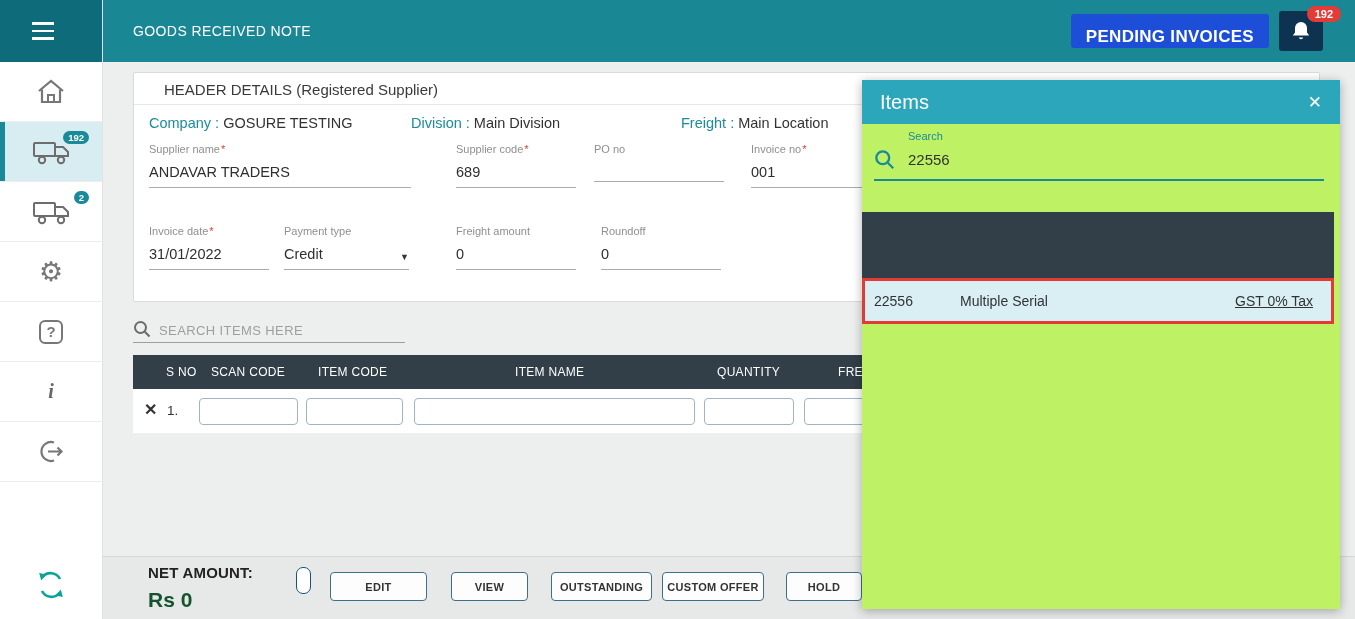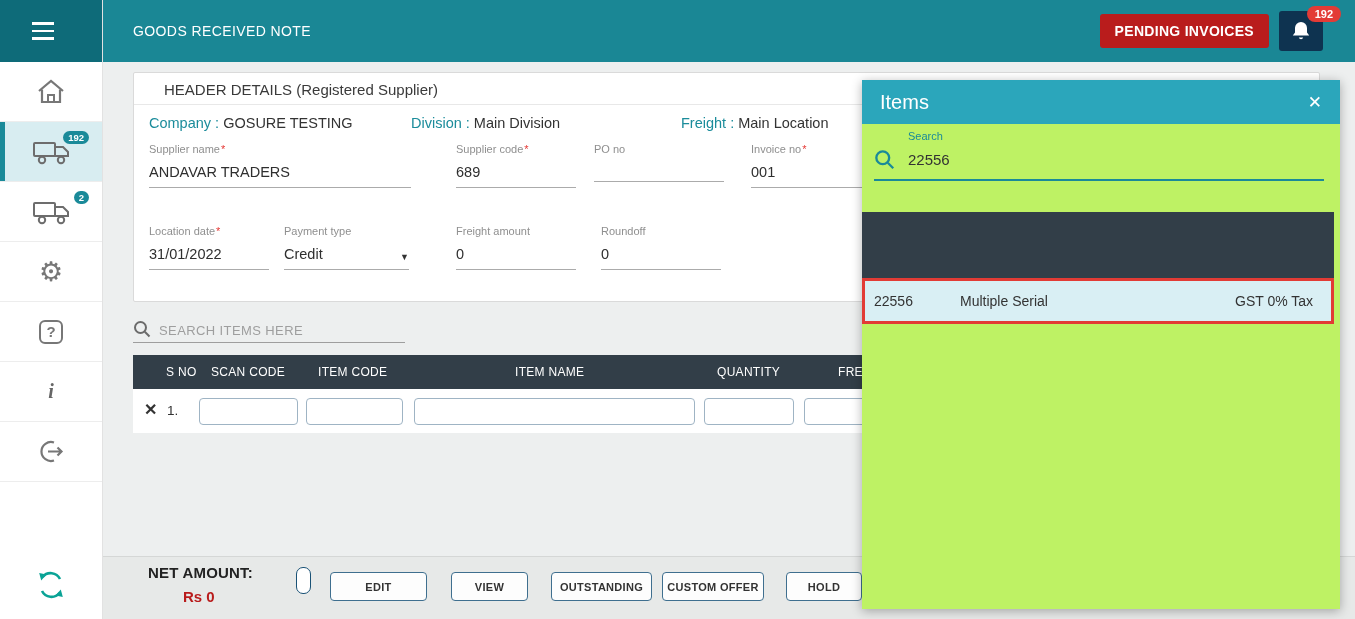--- a/index.html
+++ b/index.html
@@ -3,21 +3,21 @@
 <meta charset="utf-8">
 <style>
   * { box-sizing: border-box; margin: 0; padding: 0; }
   html,body { width:1355px; height:619px; }
   body { font-family:"Liberation Sans", sans-serif; background:#EDEFEF; overflow:hidden; }
   .app { position:relative; width:1355px; height:619px; background:#EDEFEF; overflow:hidden; }
 
   
   .topbar { position:absolute; left:103px; top:0; width:1252px; height:62px; background:#1A8795; z-index:4; }
   .topbar-title { position:absolute; left:30px; top:50%; transform:translateY(-50%); color:#fff; font-size:14px; font-weight:500; letter-spacing:.4px; }
-  .pending-btn { position:absolute; right:86px; top:14px; height:34px; background:#b91c1c; color:#fff; font-size:14px; font-weight:bold; letter-spacing:.3px; border:none; border-radius:3px; padding:7px 15px; cursor:pointer; }
+  .pending-btn { position:absolute; right:86px; top:14px; height:34px; background:#1d4ed8; color:#fff; font-size:17px; font-weight:bold; letter-spacing:.3px; border:none; border-radius:3px; padding:13px 15px; cursor:pointer; }
   .bell-btn { position:absolute; right:32px; top:11px; width:44px; height:40px; background:#0E3350; border:none; border-radius:3px; cursor:pointer; display:flex; align-items:center; justify-content:center; }
   .notif-badge { position:absolute; right:14px; top:6px; background:#E33B36; color:#fff; font-size:11px; font-weight:bold; padding:2px 8px; border-radius:10px; z-index:6; }
 
   
   .sidebar { position:absolute; left:0; top:0; width:103px; height:619px; background:#fff; border-right:1px solid #E2E2E2; z-index:5; }
   .hamburger-block { height:62px; background:#0E6B79; display:flex; align-items:center; padding-left:32px; cursor:pointer; }
   .hamburger-block .bar { display:block; width:22px; height:2.5px; background:#fff; margin:2.6px 0; }
   .hamburger-block .bars { display:flex; flex-direction:column; }
   .side-item { position:relative; height:60px; display:flex; align-items:center; justify-content:center; border-bottom:1px solid #EDEDED; cursor:pointer; }
   .side-item.selected { background:#D8EDF1; }
@@ -60,41 +60,41 @@
   .grn-row input { position:absolute; top:9px; height:27px; border:1px solid #9FB4C4; border-radius:4px; background:#fff; padding:0 6px; font-size:13px; font-family:"Liberation Sans", sans-serif; outline:none; }
   .in-scan { left:66px; width:99px; }
   .in-icode { left:173px; width:97px; }
   .in-iname { left:281px; width:281px; }
   .in-qty { left:571px; width:90px; }
   .in-free { left:671px; width:86px; }
 
   
   .footer { position:absolute; left:103px; bottom:0; width:1252px; height:63px; background:#E7E9E8; border-top:1px solid #D5D7D6; z-index:1; }
   .net-label { position:absolute; left:45px; top:7px; font-size:15px; font-weight:bold; color:#222; letter-spacing:.2px; }
-  .net-value { position:absolute; left:45px; top:31px; font-size:15px; font-weight:bold; color:#b91c1c;margin-left:35px; }
+  .net-value { position:absolute; left:45px; top:31px; font-size:21px; font-weight:bold; color:#14532d; }
   .foot-check { position:absolute; left:193px; top:10px; width:15px; height:27px; background:#fff; border:1px solid #1A5276; border-radius:7px; cursor:pointer; }
   .foot-btn { position:absolute; top:15px; height:29px; background:#FDFDFD; border:1px solid #3F6F8F; border-radius:4px; font-size:11px; font-weight:bold; color:#333; letter-spacing:.3px; cursor:pointer; font-family:"Liberation Sans", sans-serif; }
   .b-edit { left:227px; width:97px; } .b-view { left:348px; width:77px; } .b-out { left:448px; width:101px; } .b-custom { left:559px; width:102px; } .b-hold { left:683px; width:76px; }
 
   
   .items-panel { position:absolute; left:862px; top:80px; width:478px; height:529px; background:#bef264; box-shadow:0 2px 10px rgba(0,0,0,.3); z-index:10; }
   .panel-head { height:44px; background:#2BA6BB; position:relative; }
   .panel-title { position:absolute; left:18px; top:50%; transform:translateY(-50%); color:#fff; font-size:20px; }
   .panel-close { position:absolute; right:18px; top:50%; transform:translateY(-50%); color:#fff; font-size:17px; cursor:pointer; }
   .panel-search { position:absolute; left:12px; right:16px; top:50px; }
   .ps-label { margin-left:34px; font-size:11px; color:#1A8A99; }
   .ps-row { display:flex; align-items:center; border-bottom:2px solid #1A8A99; padding-bottom:9px; margin-top:7px; }
   .ps-row input { border:none; outline:none; background:transparent; flex:1; margin-left:13px; font-size:15px; color:#333; font-family:"Liberation Sans", sans-serif; }
   .panel-table { position:absolute; left:0; top:132px; width:472px; }
   .pt-head { position:relative; height:66px; background:#323E48; }
   .pt-head span { position:absolute; top:50%; transform:translateY(-50%); color:#fff; font-size:13px; font-weight:bold; letter-spacing:.3px;margin-top:42px; }
   .pt-row { position:relative; height:46px; background:#D9EFF4; border:3px solid #E23B35; cursor:pointer; }
   .pt-row span { position:absolute; top:50%; transform:translateY(-50%); color:#333; font-size:14px; }
   .c-code { left:12px; } .c-name { left:98px; } .c-tax { left:364px; }
-  .pt-row .c-code { left:9px; } .pt-row .c-name { left:95px; } .pt-row .c-tax { left:370px; }
+  .pt-row .c-code { left:9px; } .pt-row .c-name { left:95px; } .pt-row .c-tax { left:370px;text-decoration:underline; }
 </style>
 </head>
 <body>
 
 <div class="app">
 
   <div class="sidebar">
     <div class="hamburger-block">
       <div class="bars">
         <span class="bar"></span>
@@ -190,21 +190,21 @@
     <div class="field" style="left:460px; top:70px; width:130px;">
       <div class="flabel"><span>PO no</span></div>
       <div class="fvalue"></div>
     </div>
     <div class="field" style="left:617px; top:70px; width:130px;">
       <div class="flabel"><span>Invoice no</span><span class="req">*</span></div>
       <div class="fvalue">001</div>
     </div>
 
     <div class="field" style="left:15px; top:152px; width:120px;">
-      <div class="flabel"><span>Location date</span><span class="req">*</span></div>
+      <div class="flabel"><span>Invoice date</span><span class="req">*</span></div>
       <div class="fvalue">31/01/2022</div>
     </div>
     <div class="field" style="left:150px; top:152px; width:125px;">
       <div class="flabel"><span>Payment type</span></div>
       <div class="fvalue">
           <span>Credit</span>
           <span class="dd-arrow">▼</span>
         </div>
     </div>
     <div class="field" style="left:322px; top:152px; width:120px;">

